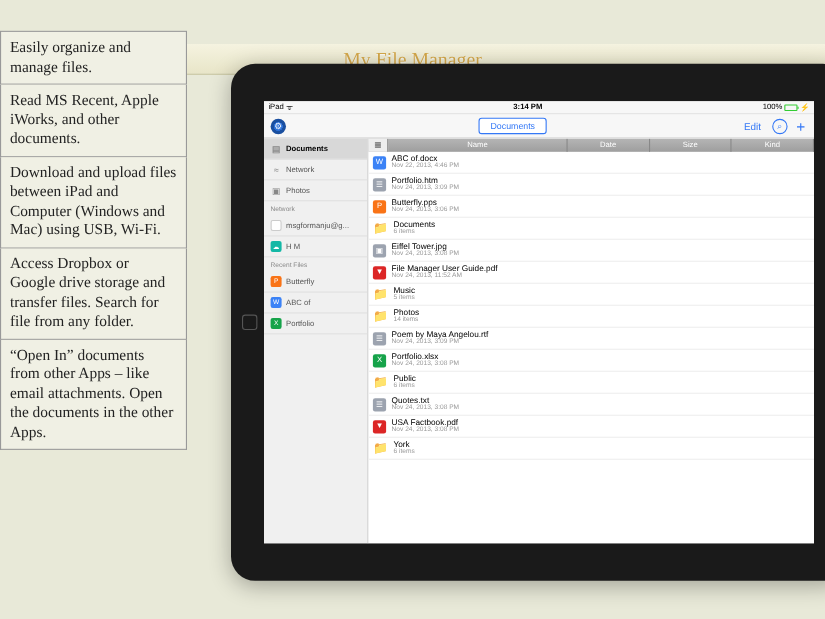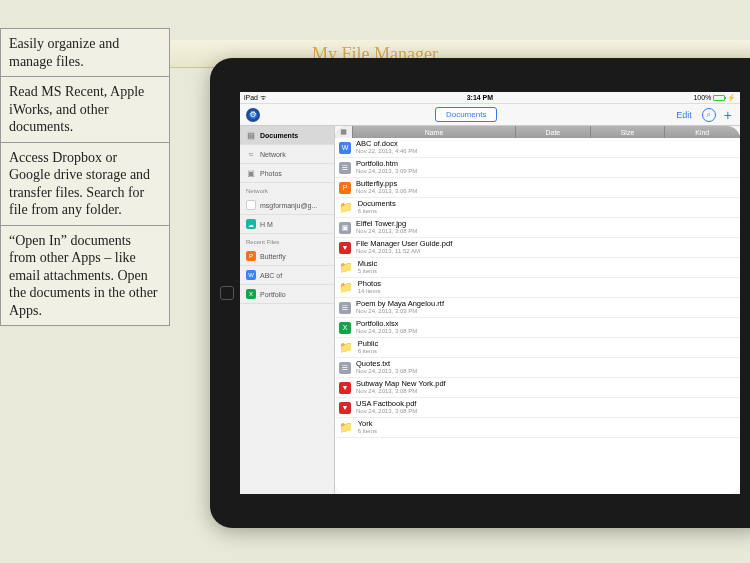--- a/index.html
+++ b/index.html
@@ -128,21 +128,21 @@
     padding:4px 6px;
     border-bottom:1px solid #e0e0e0;
     color:#555;
   }
   .sb-item.selected { background:#d8d8d8; color:#000; font-weight:600; }
   .sb-header { padding:5px 6px 2px; color:#888; font-size:6px; }
   .sb-ico { width:10px; height:10px; display:flex; align-items:center; justify-content:center; font-size:8px; color:#888; }
   .ico-box { width:10px; height:10px; border-radius:2px; display:flex; align-items:center; justify-content:center; font-size:6px; color:#fff; }
 
   
-  .file-area { flex:1; display:flex; flex-direction:column; background:#fff; overflow:hidden;border-radius:13px; }
+  .file-area { flex:1; display:flex; flex-direction:column; background:#fff; overflow:hidden; }
   .col-headers {
     display:flex; height:12px;
     background:linear-gradient(#b5b5b5,#9e9e9e);
     font-size:7px; color:#fff;
   }
   .col-headers > div { border-right:1px solid #888; display:flex; align-items:center; justify-content:center; }
   .col-icon { width:18px; background:#eee; color:#666; border-right:1px solid #ccc; }
   .col-name { flex:2.2; }
   .col-date { flex:1; }
   .col-size { flex:1; }
@@ -170,20 +170,21 @@
   .c-drive { background:#fff; border:1px solid #ccc; }
 </style>
 </head>
 <body>
 
 <div class="title-bar">My File Manager</div>
 
 <div class="feature-list" id="feature-list">
     <div class="feature-item">Easily organize and manage files.</div>
     <div class="feature-item">Read MS Recent, Apple iWorks, and other documents.</div>
+    <div class="feature-item">Download and upload files between iPad and Computer (Windows and Mac) using USB, Wi-Fi.</div>
     <div class="feature-item">Access Dropbox or Google drive storage and transfer files. Search for file from any folder.</div>
     <div class="feature-item">“Open In” documents from other Apps – like email attachments. Open the documents in the other Apps.</div>
   </div>
 
 <div class="device">
   <div class="home-btn"></div>
   <div class="screen">
 
     <div class="status-bar">
       <div class="status-left">
@@ -339,27 +340,20 @@
             <div class="file-row">
               <span class="file-ico c-gray">☰</span>
               <div class="file-text">
                 <span class="file-name">Quotes.txt</span>
                 <span class="file-meta">Nov 24, 2013, 3:08 PM</span>
               </div>
             </div>
             <div class="file-row">
               <span class="file-ico c-red">▼</span>
               <div class="file-text">
-                <span class="file-name">Subway Map New York.pdf</span>
-                <span class="file-meta">Nov 24, 2013, 3:08 PM</span>
-              </div>
-            </div>
-            <div class="file-row">
-              <span class="file-ico c-red">▼</span>
-              <div class="file-text">
                 <span class="file-name">USA Factbook.pdf</span>
                 <span class="file-meta">Nov 24, 2013, 3:08 PM</span>
               </div>
             </div>
             <div class="file-row">
               <span class="folder-ico">📁</span>
               <div class="file-text">
                 <span class="file-name">York</span>
                 <span class="file-meta">6 items</span>
               </div>

